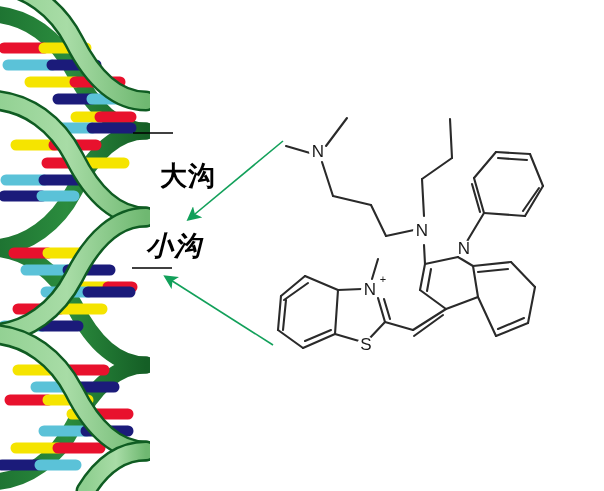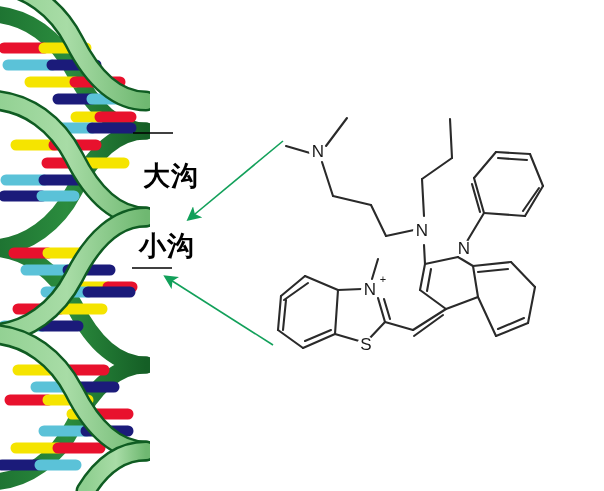--- a/index.html
+++ b/index.html
@@ -28,26 +28,27 @@
     position: absolute;
     font-family: "DejaVu Sans", "Liberation Sans", sans-serif;
     font-weight: bold;
     font-size: 27px;
     color: #000000;
     letter-spacing: 1px;
     white-space: nowrap;
     line-height: 1;
   }
   #label-major {
-    left: 143px;
+    left: 160px;
     top: 162px;
   }
   #label-minor {
-    left: 139px;
+    left: 146px;
     top: 232px;
+    font-style: italic;
   }
   .chem-atom {
     font-family: "Liberation Sans", sans-serif;
     font-size: 17px;
     fill: #1a1a1a;
     text-anchor: middle;
     dominant-baseline: middle;
   }
   .chem-charge {
     font-family: "Liberation Sans", sans-serif;

